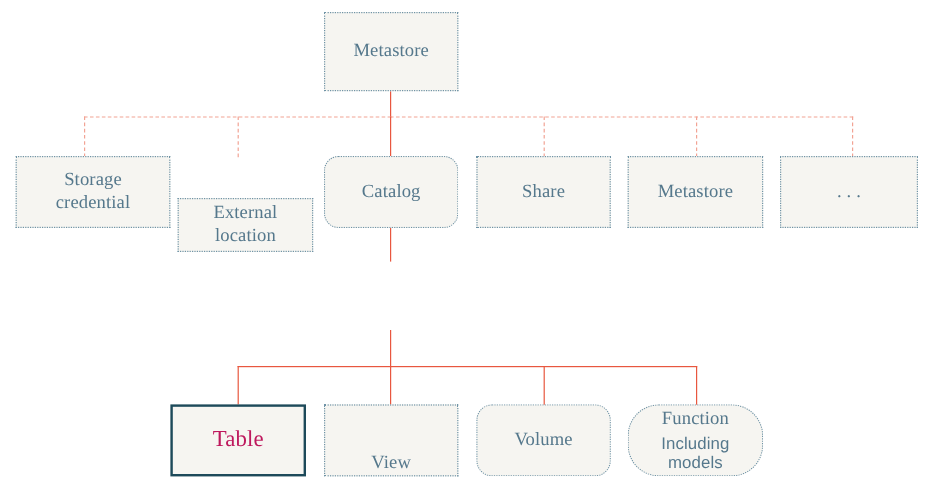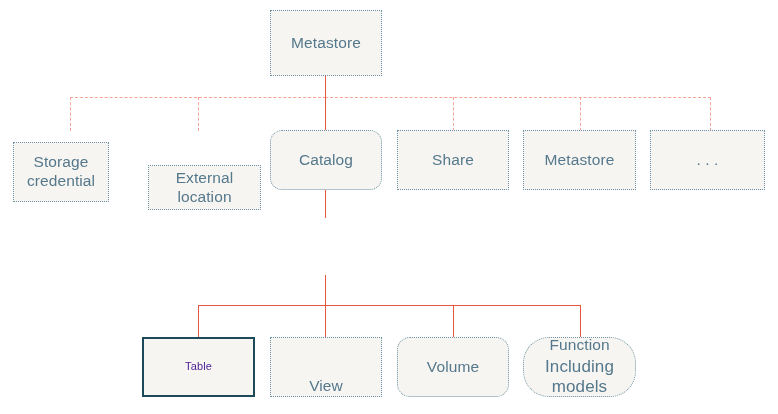--- a/index.html
+++ b/index.html
@@ -32,36 +32,37 @@
     text-align: center;
     color: #55788c;
     font-size: 15.5px;
     line-height: 1.22;
     letter-spacing: 0.1px;
     z-index: 3;
   }
   .node .label {
     display: block;
     white-space: pre-line;
+    font-family: Liberation Serif, serif;
   }
   .node .sublabel {
     display: block;
-    font-size: 17px;
+    font-size: 14px;
     line-height: 1.2;
     margin-top: 2px;
     color: #55788c;
     white-space: pre-line;
   }
 
   
   .node.selected {
     border: 2px solid #1d4a5a;
     background: #f6f5f1;
-    color: #4c1d95;
-    font-size: 11px;
+    color: #be185d;
+    font-size: 19px;
   }
 
   
   .edge {
     position: absolute;
     z-index: 1;
   }
   .edge.solid-v {
     width: 0;
     border-left: 1.6px solid #e8573f;
@@ -103,21 +104,21 @@
   <div class="edge solid-h" style="left:198px; top:305px; width:383px;"></div>
   <div class="edge solid-v" style="left:198px; top:305px; height:33px;"></div>
   <div class="edge solid-v" style="left:325px; top:305px; height:33px;"></div>
   <div class="edge solid-v" style="left:453px; top:305px; height:33px;"></div>
   <div class="edge solid-v" style="left:580px; top:305px; height:33px;"></div>
 
   <div class="node" style="left:270px; top:10px; width:112px; height:66px;">
     <span class="label">Metastore</span>
   </div>
 
-  <div class="node" style="left:13px; top:142px; width:96px; height:60px;">
+  <div class="node" style="left:13px; top:130px; width:129px; height:60px;">
     <span class="label">Storage
 credential</span>
   </div>
 
   <div class="node" style="left:148px; top:130px; width:113px; height:45px;margin-top:35px;">
     <span class="label">External
 location</span>
   </div>
 
   <div class="node" style="left:270px; top:130px; width:112px; height:60px;border-radius:12px;">

